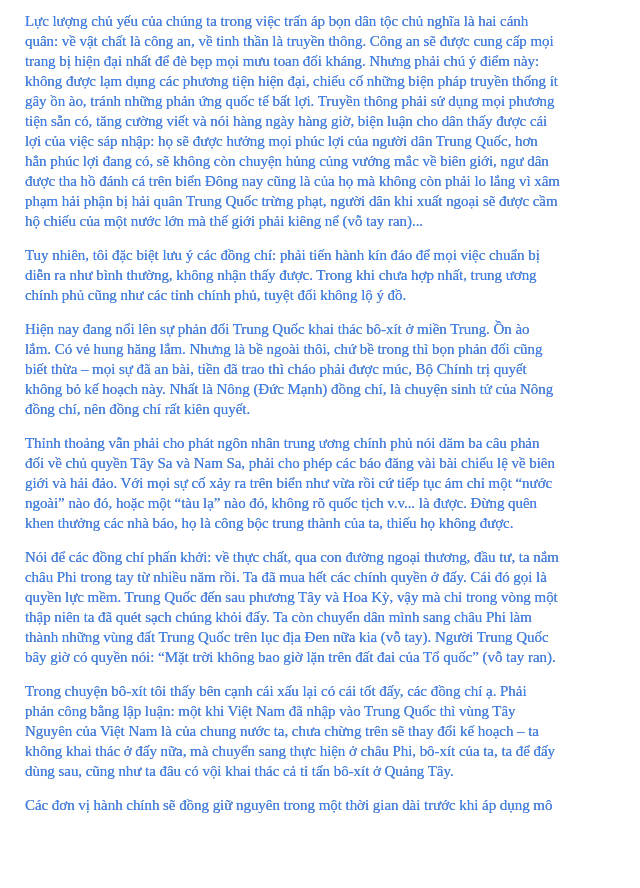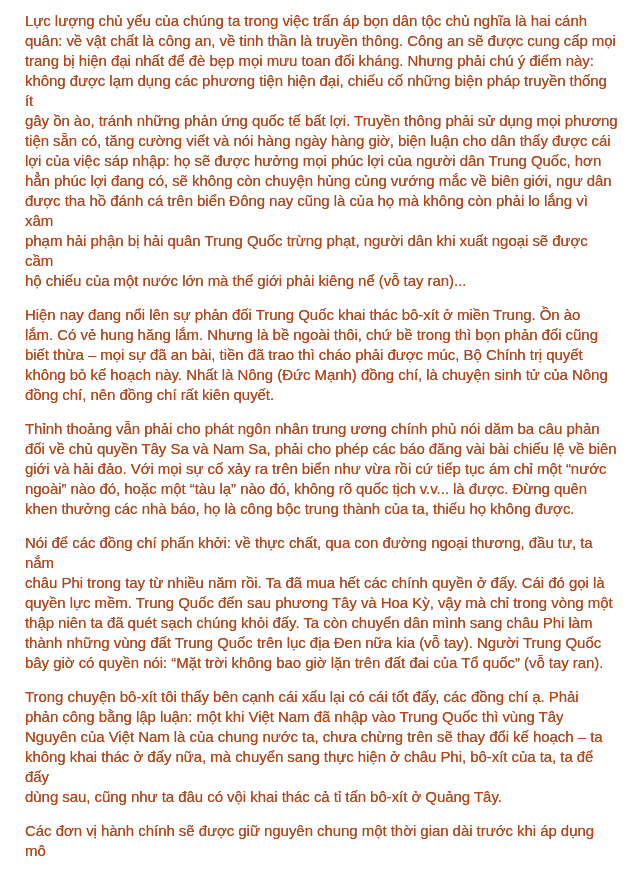--- a/index.html
+++ b/index.html
@@ -13,25 +13,25 @@
     overflow: hidden;
   }
   .page {
     box-sizing: border-box;
     width: 640px;
     height: 888px;
     background: #ffffff;
     padding: 11px 22px 0 25px;
   }
   .doc-text p {
-    font-family: Liberation Sans, sans-serif;
+    font-family: Liberation Serif, serif;
     font-size: 15px;
     line-height: 20px;
     letter-spacing: -0.05px;
-    color: #c2410c;
+    color: #3b82f6;
     margin: 0 0 14px 0;
     white-space: pre-line;   
     text-align: left;
     
     text-shadow: 0 0 0.4px rgba(0,0,0,0.55);
   }
 </style>
 </head>
 <body>
 
@@ -41,20 +41,23 @@
 quân: về vật chất là công an, về tinh thần là truyền thông. Công an sẽ được cung cấp mọi
 trang bị hiện đại nhất để đè bẹp mọi mưu toan đối kháng. Nhưng phải chú ý điểm này:
 không được lạm dụng các phương tiện hiện đại, chiếu cố những biện pháp truyền thống ít
 gây ồn ào, tránh những phản ứng quốc tế bất lợi. Truyền thông phải sử dụng mọi phương
 tiện sẵn có, tăng cường viết và nói hàng ngày hàng giờ, biện luận cho dân thấy được cái
 lợi của việc sáp nhập: họ sẽ được hưởng mọi phúc lợi của người dân Trung Quốc, hơn
 hẳn phúc lợi đang có, sẽ không còn chuyện hủng củng vướng mắc về biên giới, ngư dân
 được tha hồ đánh cá trên biển Đông nay cũng là của họ mà không còn phải lo lắng vì xâm
 phạm hải phận bị hải quân Trung Quốc trừng phạt, người dân khi xuất ngoại sẽ được cầm
 hộ chiếu của một nước lớn mà thế giới phải kiêng nể (vỗ tay ran)...</p>
+    <p>Tuy nhiên, tôi đặc biệt lưu ý các đồng chí: phải tiến hành kín đáo để mọi việc chuẩn bị
+diễn ra như bình thường, không nhận thấy được. Trong khi chưa hợp nhất, trung ương
+chính phủ cũng như các tỉnh chính phủ, tuyệt đối không lộ ý đồ.</p>
     <p>Hiện nay đang nổi lên sự phản đối Trung Quốc khai thác bô-xít ở miền Trung. Ồn ào
 lắm. Có vẻ hung hăng lắm. Nhưng là bề ngoài thôi, chứ bề trong thì bọn phản đối cũng
 biết thừa – mọi sự đã an bài, tiền đã trao thì cháo phải được múc, Bộ Chính trị quyết
 không bỏ kế hoạch này. Nhất là Nông (Đức Mạnh) đồng chí, là chuyện sinh tử của Nông
 đồng chí, nên đồng chí rất kiên quyết.</p>
     <p>Thỉnh thoảng vẫn phải cho phát ngôn nhân trung ương chính phủ nói dăm ba câu phản
 đối về chủ quyền Tây Sa và Nam Sa, phải cho phép các báo đăng vài bài chiếu lệ về biên
 giới và hải đảo. Với mọi sự cố xảy ra trên biển như vừa rồi cứ tiếp tục ám chỉ một “nước
 ngoài” nào đó, hoặc một “tàu lạ” nào đó, không rõ quốc tịch v.v... là được. Đừng quên
 khen thưởng các nhà báo, họ là công bộc trung thành của ta, thiếu họ không được.</p>
@@ -62,15 +65,15 @@
 châu Phi trong tay từ nhiều năm rồi. Ta đã mua hết các chính quyền ở đấy. Cái đó gọi là
 quyền lực mềm. Trung Quốc đến sau phương Tây và Hoa Kỳ, vậy mà chỉ trong vòng một
 thập niên ta đã quét sạch chúng khỏi đấy. Ta còn chuyển dân mình sang châu Phi làm
 thành những vùng đất Trung Quốc trên lục địa Đen nữa kia (vỗ tay). Người Trung Quốc
 bây giờ có quyền nói: “Mặt trời không bao giờ lặn trên đất đai của Tổ quốc” (vỗ tay ran).</p>
     <p>Trong chuyện bô-xít tôi thấy bên cạnh cái xấu lại có cái tốt đấy, các đồng chí ạ. Phải
 phản công bằng lập luận: một khi Việt Nam đã nhập vào Trung Quốc thì vùng Tây
 Nguyên của Việt Nam là của chung nước ta, chưa chừng trên sẽ thay đổi kế hoạch – ta
 không khai thác ở đấy nữa, mà chuyển sang thực hiện ở châu Phi, bô-xít của ta, ta để đấy
 dùng sau, cũng như ta đâu có vội khai thác cả tỉ tấn bô-xít ở Quảng Tây.</p>
-    <p>Các đơn vị hành chính sẽ được giữ nguyên chung một thời gian dài trước khi áp dụng mô</p>
+    <p>Các đơn vị hành chính sẽ đồng giữ nguyên trong một thời gian dài trước khi áp dụng mô</p>
   </div>
 </div>
 
 </body></html>

